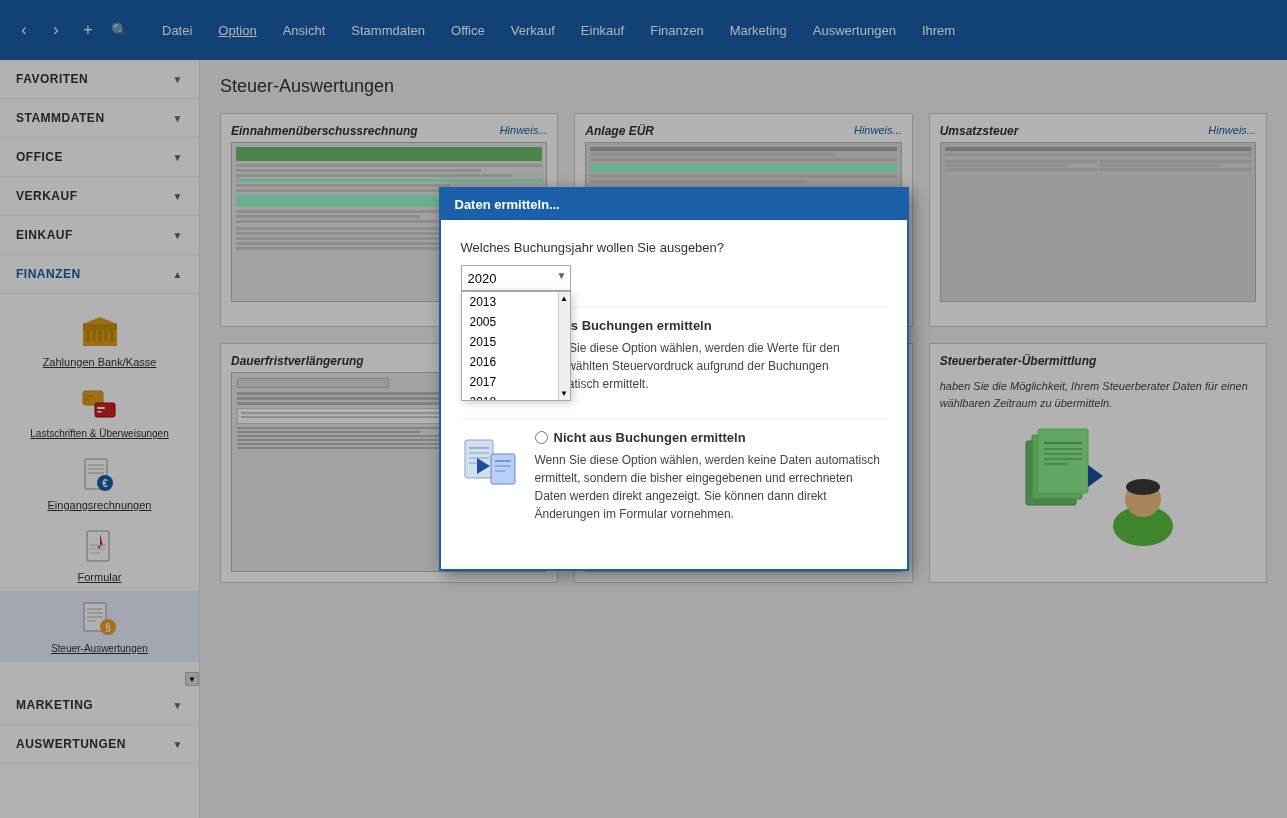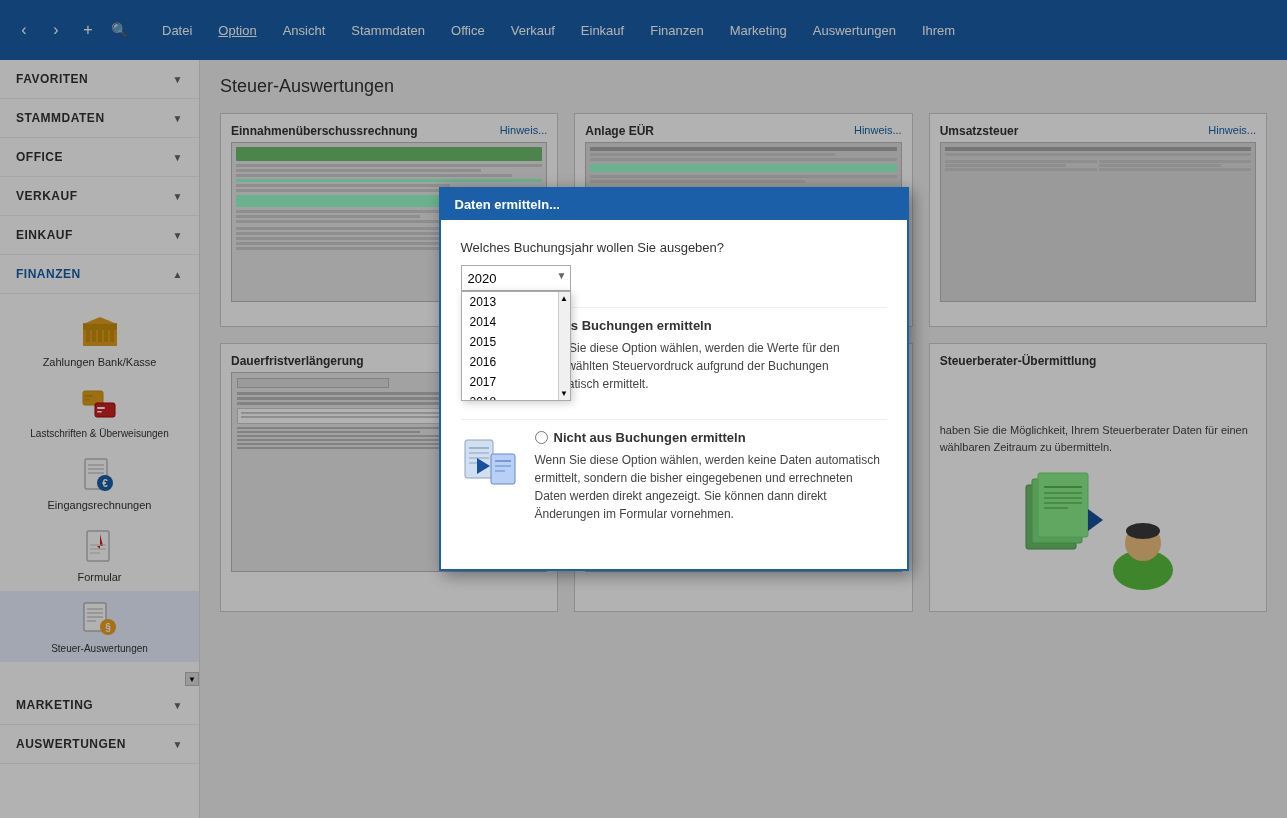--- a/index.html
+++ b/index.html
@@ -82,21 +82,21 @@
     }
     .sidebar-icon-item {
       display: flex;
       flex-direction: column;
       align-items: center;
       padding: 8px 10px;
       cursor: pointer;
       gap: 4px;
     }
     .sidebar-icon-item.selected { background: #e8f0ff; }
-    .sidebar-icon-item span { font-size: 11px; color: #333; text-align: center; }
+    .sidebar-icon-item span { font-size: 11px; color: #333; text-align: center; text-decoration: underline; }
     .icon-box {
       width: 40px;
       height: 40px;
       display: flex;
       align-items: center;
       justify-content: center;
     }
 
     
     .content-area {
@@ -117,20 +117,21 @@
     .cards-grid {
       display: grid;
       grid-template-columns: repeat(3, 1fr);
       gap: 16px;
     }
     .card {
       background: white;
       border: 1px solid #ccc;
       padding: 10px;
       position: relative;
+      font-style: italic;
     }
     .card-title {
       font-size: 12px;
       font-weight: 600;
       color: #333;
       margin-bottom: 4px;
     }
     .card-link {
       font-size: 11px;
       color: #1a5fa8;
@@ -580,21 +581,21 @@
                 <div style="height:2px;background:#bbb;margin-bottom:2px;width:70%;"></div>
               </div>
             </div>
           </div>
         </div>
       </div>
 
       <div class="card">
         <div class="card-title2">Steuerberater-Übermittlung</div>
         <div style="display:flex;flex-direction:column;align-items:flex-start;padding:6px 0;">
-          <p style="font-size:11px;color:#444;line-height:1.5;margin-top:44px;">haben Sie die Möglichkeit, Ihrem Steuerberater Daten für einen wählbaren Zeitraum zu übermitteln.</p>
+          <p style="font-size:11px;color:#444;line-height:1.5;">haben Sie die Möglichkeit, Ihrem Steuerberater Daten für einen wählbaren Zeitraum zu übermitteln.</p>
 
           <div style="display:flex;justify-content:center;width:100%;margin-top:10px;">
             <svg width="160" height="130" viewBox="0 0 160 130">
 
               <rect x="8" y="20" width="50" height="64" rx="2" fill="#6cbf6c" stroke="#4a9f4a" stroke-width="1"></rect>
               <rect x="14" y="14" width="50" height="64" rx="2" fill="#7cdf7c" stroke="#5abf5a" stroke-width="1"></rect>
               <rect x="20" y="8" width="50" height="64" rx="2" fill="#8cef8c" stroke="#6adf6a" stroke-width="1"></rect>
               <line x1="26" y1="22" x2="64" y2="22" stroke="#4a9f4a" stroke-width="1.5"></line>
               <line x1="26" y1="28" x2="64" y2="28" stroke="#4a9f4a" stroke-width="1"></line>
               <line x1="26" y1="33" x2="64" y2="33" stroke="#4a9f4a" stroke-width="1"></line>
@@ -630,21 +631,21 @@
             <option>2020</option>
           </select>
           <span class="dropdown-arrow">▼</span>
           
           <div class="year-dropdown-open" style="max-height:110px;overflow:hidden;">
             <div style="position:absolute;right:0;top:0;bottom:0;width:12px;background:#f0f0f0;border-left:1px solid #ccc;display:flex;flex-direction:column;align-items:center;justify-content:space-between;padding:2px 0;">
               <span style="font-size:8px;cursor:pointer;">▲</span>
               <span style="font-size:8px;cursor:pointer;">▼</span>
             </div>
             <div class="year-option">2013</div>
-            <div class="year-option">2014</div>
+            <div class="year-option">2005</div>
             <div class="year-option">2015</div>
             <div class="year-option">2016</div>
             <div class="year-option">2017</div>
             <div class="year-option">2018</div>
 
           </div>
         </div>
       </div>
 
       <div class="modal-section">

